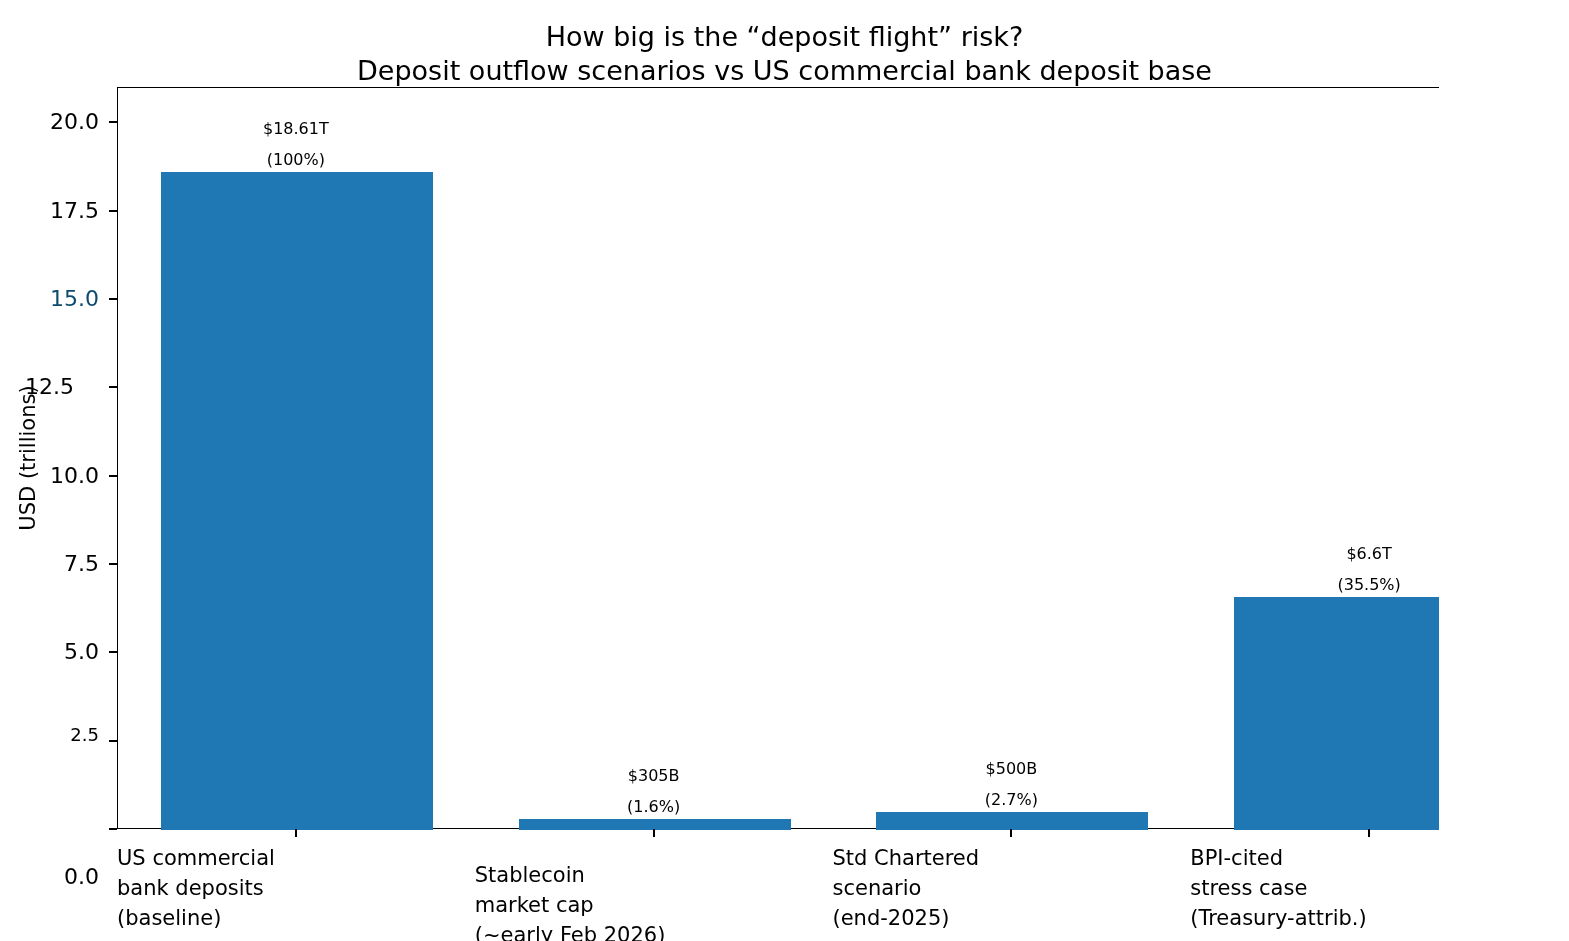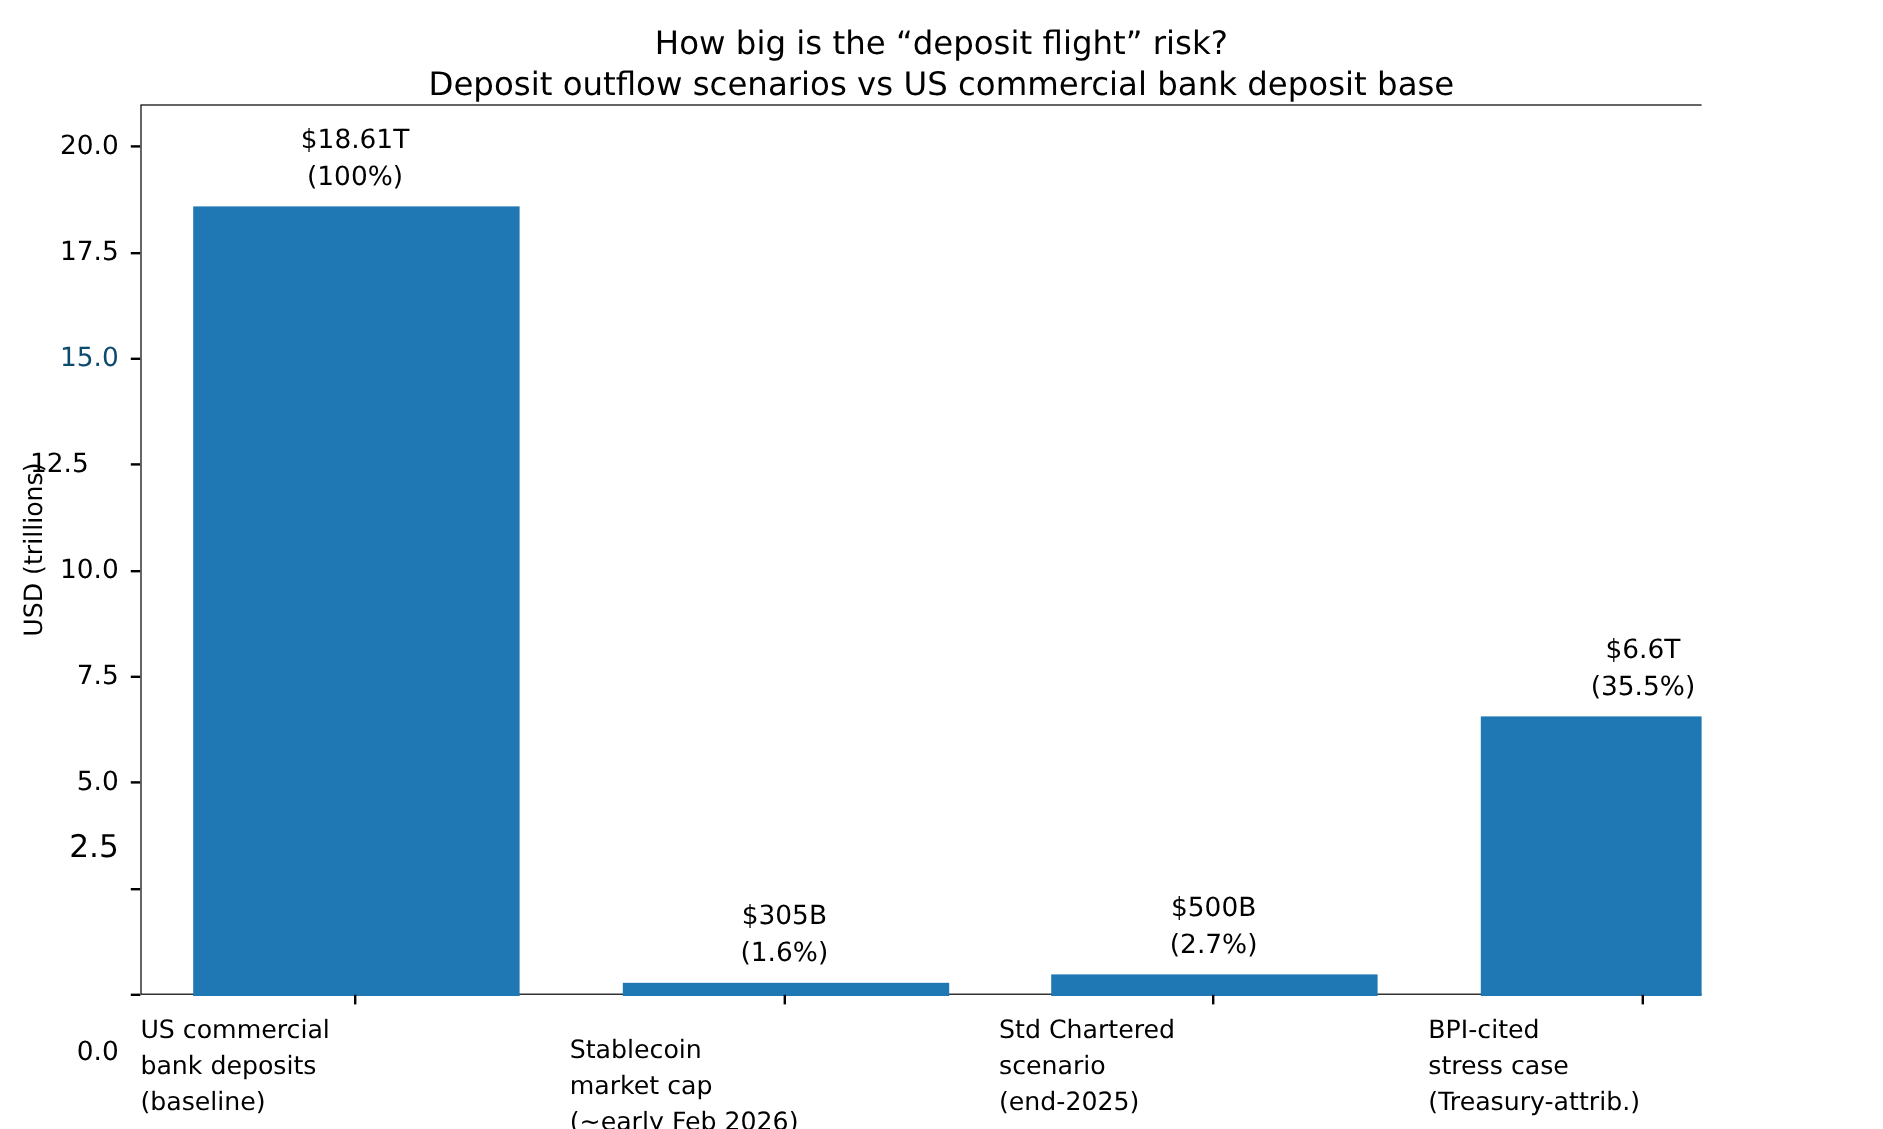--- a/index.html
+++ b/index.html
@@ -7,20 +7,21 @@
     padding: 0;
     background: #ffffff;
   }
   #figure {
     position: relative;
     width: 1418px;
     height: 941px;
     background: #ffffff;
     font-family: "DejaVu Sans", sans-serif;
     overflow: hidden;
+    padding-left: 21px;
   }
 
   
   #chart-title {
     position: absolute;
     left: 0;
     top: 20px;
     width: 1569px;
     text-align: center;
     font-size: 27px;
@@ -82,43 +83,44 @@
   }
 
   
   .bar {
     position: absolute;
     background: #1f77b4;
   }
   .bar-value-label {
     position: absolute;
     text-align: center;
-    font-size: 22px;
+    font-size: 16px;
     line-height: 31px;
     color: #000000;
     white-space: pre-line;
+    margin-top: 12px;
   }
 </style>
 </head>
 <body>
 
 <div id="figure">
 
   <div id="chart-title">How big is the “deposit flight” risk?
 Deposit outflow scenarios vs US commercial bank deposit base</div>
 
   <div id="ylabel-wrap">
     <div id="ylabel">USD (trillions)</div>
   </div>
 
   <div id="axes-ticks">
       <div class="xtick-line" style="top: 828.1px; left: 109px; width: 8px; height: 1.8px;"></div>
       <div style="position: absolute; left: 0px; top: 814px; width: 99px; text-align: right; font-size: 22px; line-height: 30px; color: rgb(0, 0, 0); margin-top: 48px;">0.0</div>
       <div class="xtick-line" style="top: 739.767px; left: 109px; width: 8px; height: 1.8px;"></div>
-      <div style="position: absolute; left: 0px; top: 691px; width: 99px; text-align: right; font-size: 26px; line-height: 30px; color: rgb(0, 0, 0);">2.5</div>
+      <div style="position: absolute; left: 0px; top: 720px; width: 99px; text-align: right; font-size: 18px; line-height: 30px; color: rgb(0, 0, 0);">2.5</div>
       <div class="xtick-line" style="top: 651.433px; left: 109px; width: 8px; height: 1.8px;"></div>
       <div style="position: absolute; left: 0px; top: 637.333px; width: 99px; text-align: right; font-size: 22px; line-height: 30px; color: rgb(0, 0, 0);">5.0</div>
       <div class="xtick-line" style="top: 563.1px; left: 109px; width: 8px; height: 1.8px;"></div>
       <div style="position: absolute; left: 0px; top: 549px; width: 99px; text-align: right; font-size: 22px; line-height: 30px; color: rgb(0, 0, 0);">7.5</div>
       <div class="xtick-line" style="top: 474.767px; left: 109px; width: 8px; height: 1.8px;"></div>
       <div style="position: absolute; left: 0px; top: 460.667px; width: 99px; text-align: right; font-size: 22px; line-height: 30px; color: rgb(0, 0, 0);">10.0</div>
       <div class="xtick-line" style="top: 386.433px; left: 109px; width: 8px; height: 1.8px;"></div>
       <div style="position: absolute; left: 0px; top: 372.333px; width: 99px; text-align: center; font-size: 22px; line-height: 30px; color: rgb(0, 0, 0);">12.5</div>
       <div class="xtick-line" style="top: 298.1px; left: 109px; width: 8px; height: 1.8px;"></div>
       <div style="position: absolute; left: 0px; top: 284px; width: 99px; text-align: right; font-size: 22px; line-height: 30px; color: #0c4a6e;">15.0</div>

